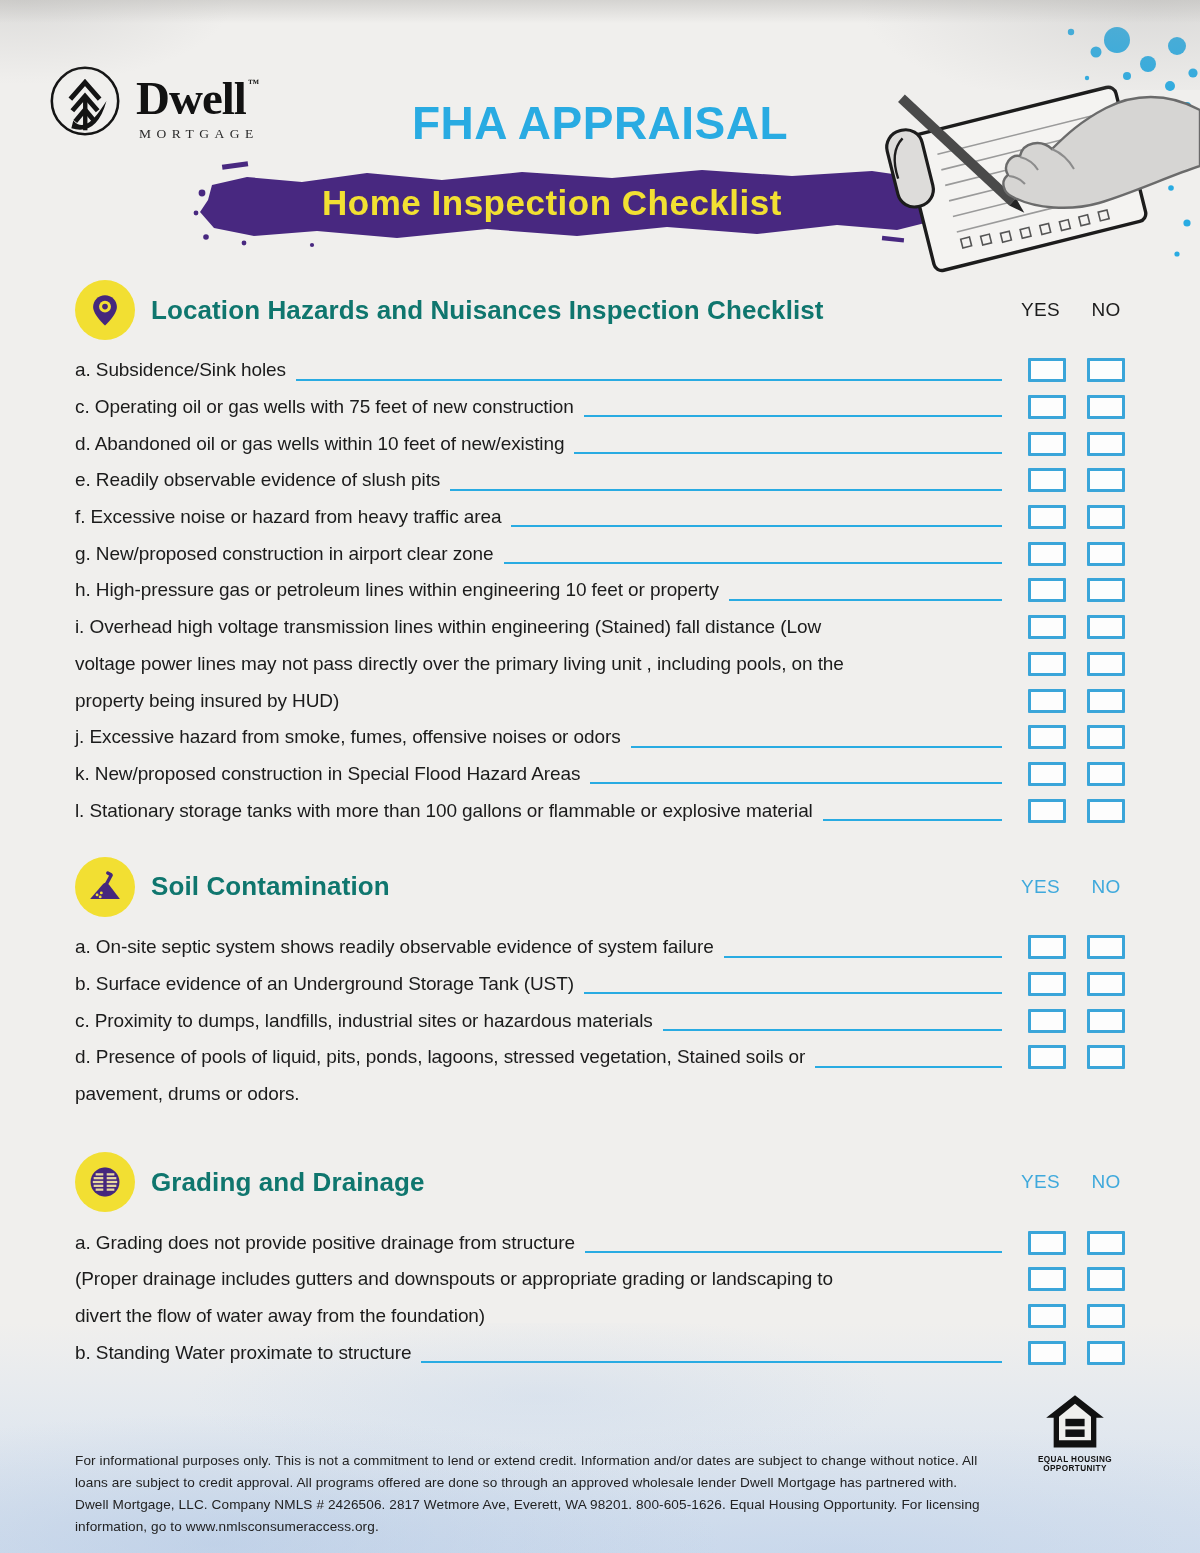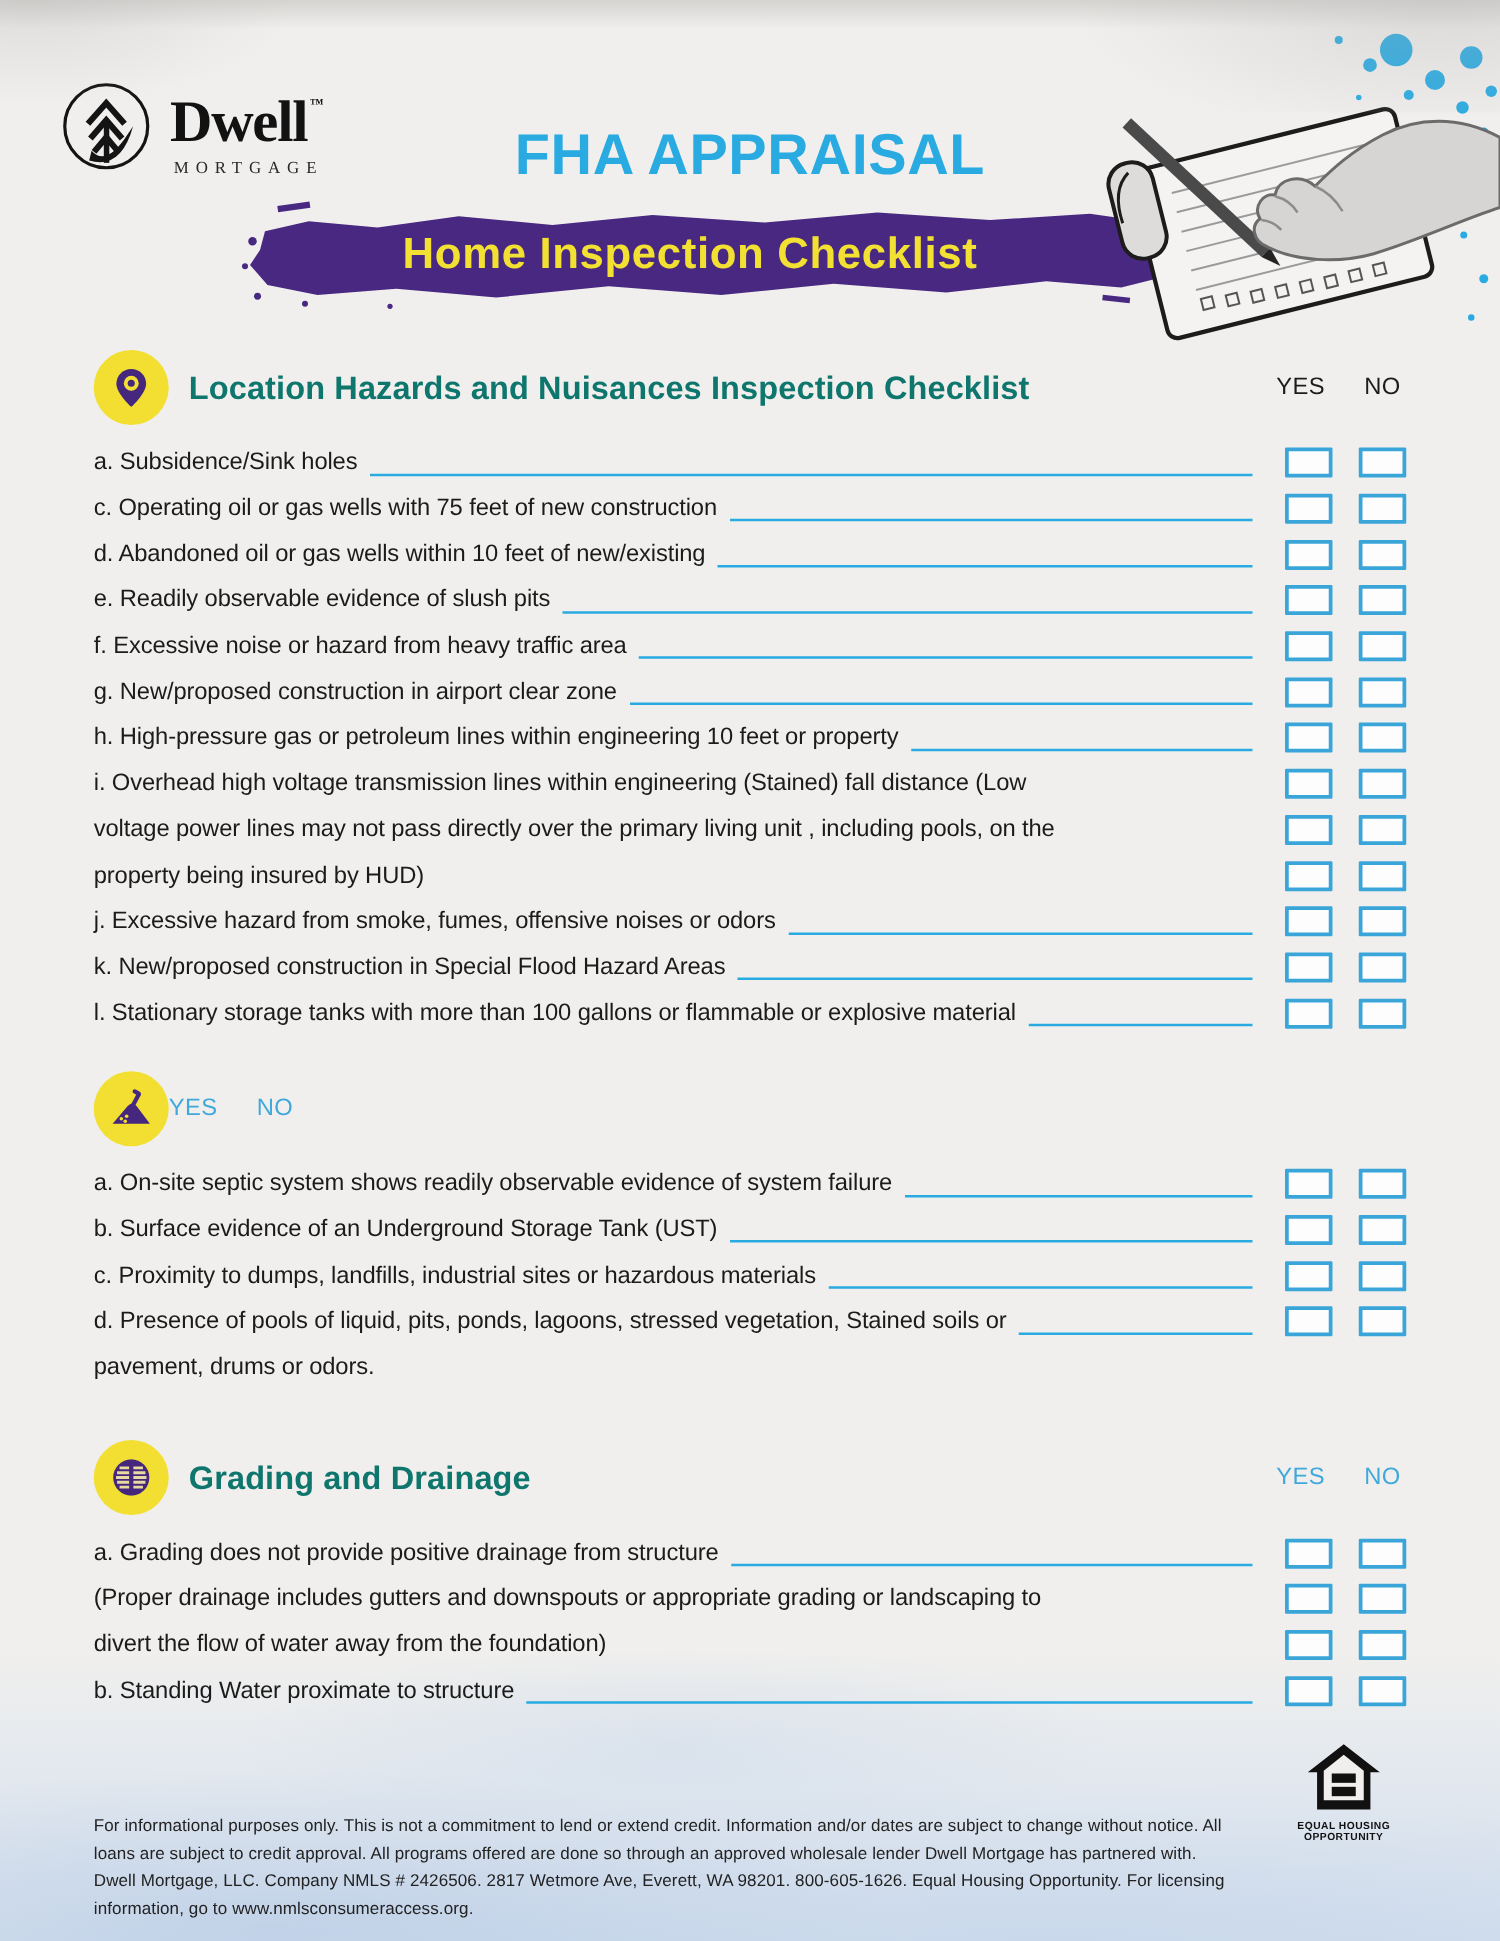--- a/index.html
+++ b/index.html
@@ -326,20 +326,21 @@
           <span class="icon-circle">
             <svg viewBox="0 0 24 24">
               <path fill="#45277d" d="M1.5,20.5 L22.5,20.5 L15,10.5 Q12.5,7.6 10,10.5 Z"></path>
               <rect x="13.2" y="2.8" width="2.4" height="9" fill="#45277d" transform="rotate(28 14.4 7.3)"></rect>
               <rect x="12.6" y="1.6" width="5" height="2.4" rx="1.2" fill="#45277d" transform="rotate(28 15.1 2.8)"></rect>
               <circle cx="6.4" cy="17.6" r="1" fill="#f2df32"></circle>
               <circle cx="9.4" cy="16.2" r="1" fill="#f2df32"></circle>
               <circle cx="8.6" cy="19" r="1" fill="#f2df32"></circle>
             </svg>
           </span>
+          <h2 class="sec-title">Soil Contamination</h2>
           <div class="yesno blue">
             <span>YES</span>
             <span>NO</span>
           </div>
         </div>
         <div class="rows">
           <div class="row">
             <span class="row-text">a. On-site septic system shows readily observable evidence of system failure</span>
             <span class="row-line"></span>
             <span class="boxes">

